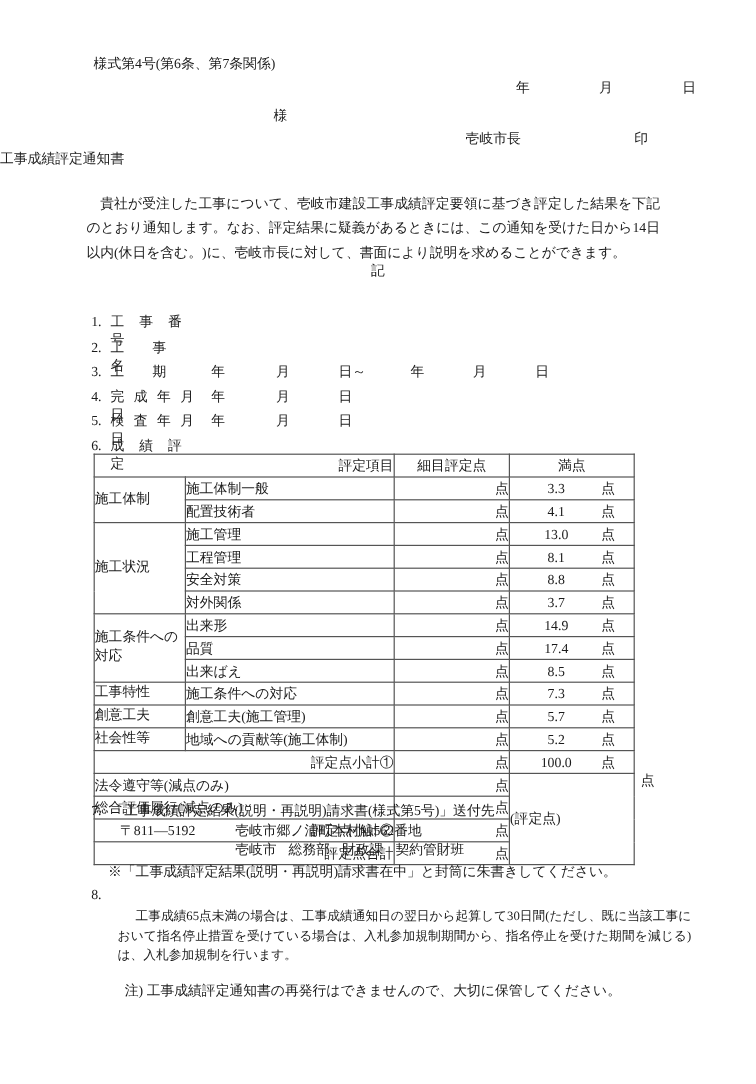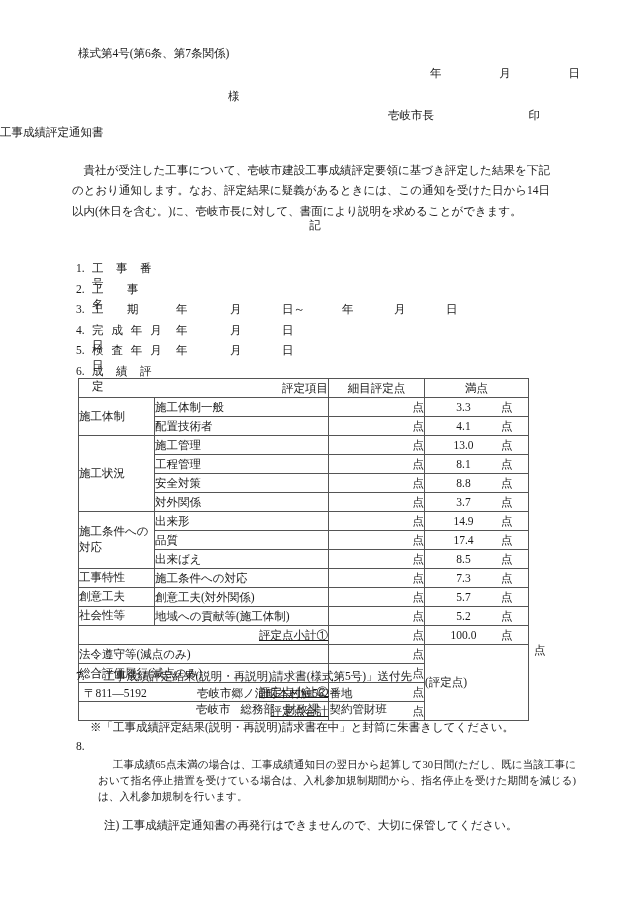--- a/index.html
+++ b/index.html
@@ -135,41 +135,40 @@
   .full-inner {
     display: flex;
     justify-content: center;
     align-items: baseline;
   }
   .full-val { min-width: 46px; text-align: center; }
   .full-unit{ width: 26px; text-align: right; }
   .subtotal-cell {
     text-align: right;
     padding: 0 8px 0 4px;
-    text-decoration: underline;
   }
   .note-cell { text-align: left; padding: 0 6px; vertical-align: top; }
 
   .trailing-ten {
     position: absolute;
     left: 534px; top: 643px;
     font-size: 11.5px;
   }
 
   
   .item7 {
     position: absolute;
     left: 76px; top: 668px;
     width: 520px;
     font-size: 11.5px;
     line-height: 1.45;
   }
   .i7-head { display: flex; }
   .i7-num { width: 16px; flex: 0 0 16px; }
-  .i7-l2 { margin-left: 8px; display: flex; gap: 17px; }
+  .i7-l2 { margin-left: 24px; display: flex; }
   .i7-zip { width: 96px; flex: 0 0 96px; }
   .i7-l3 { margin-left: 120px; }
   .i7-l4 { margin-left: 14px; margin-top: 1px; }
   .i7-dept span { margin-right: 10px; }
 
   .item8 {
     position: absolute;
     left: 76px; top: 738px;
     width: 500px;
     font-size: 11.5px;
@@ -377,21 +376,21 @@
           <td class="pt-cell"><span></span><span>点</span></td>
           <td class="full-cell">
             <div class="full-inner">
               <span class="full-val">7.3</span>
               <span class="full-unit">点</span>
             </div>
           </td>
         </tr>
         <tr>
           <td class="cat-cell" rowspan="1">創意工夫</td>
-          <td class="sub-cell">創意工夫(対外関係)</td>
+          <td class="sub-cell">創意工夫(施工管理)</td>
           <td class="pt-cell"><span></span><span>点</span></td>
           <td class="full-cell">
             <div class="full-inner">
               <span class="full-val">5.7</span>
               <span class="full-unit">点</span>
             </div>
           </td>
         </tr>
         <tr>
           <td class="cat-cell" rowspan="1">社会性等</td>

